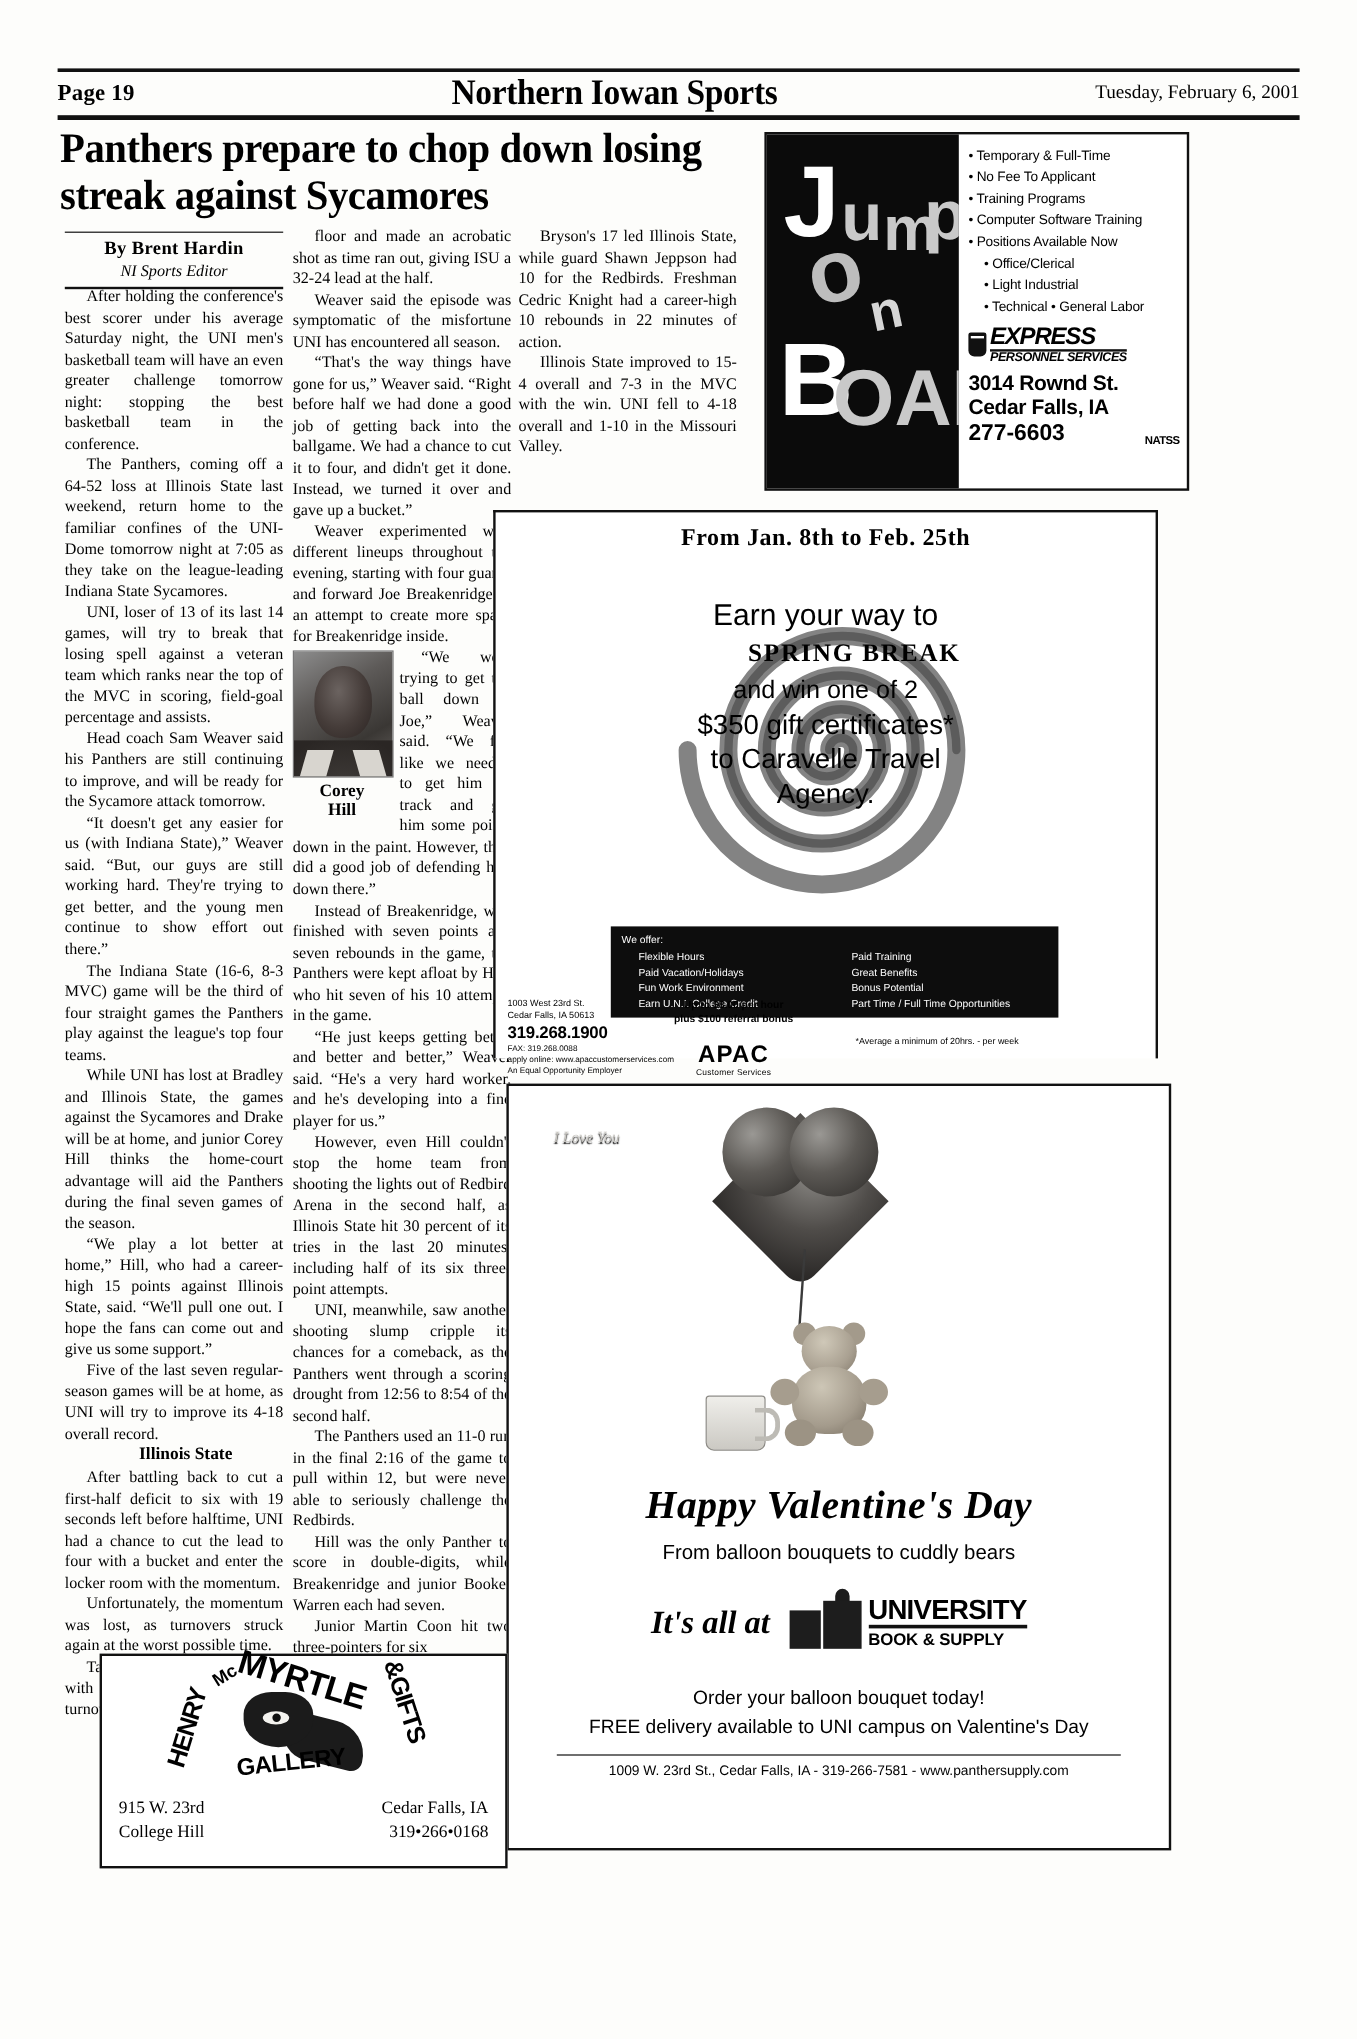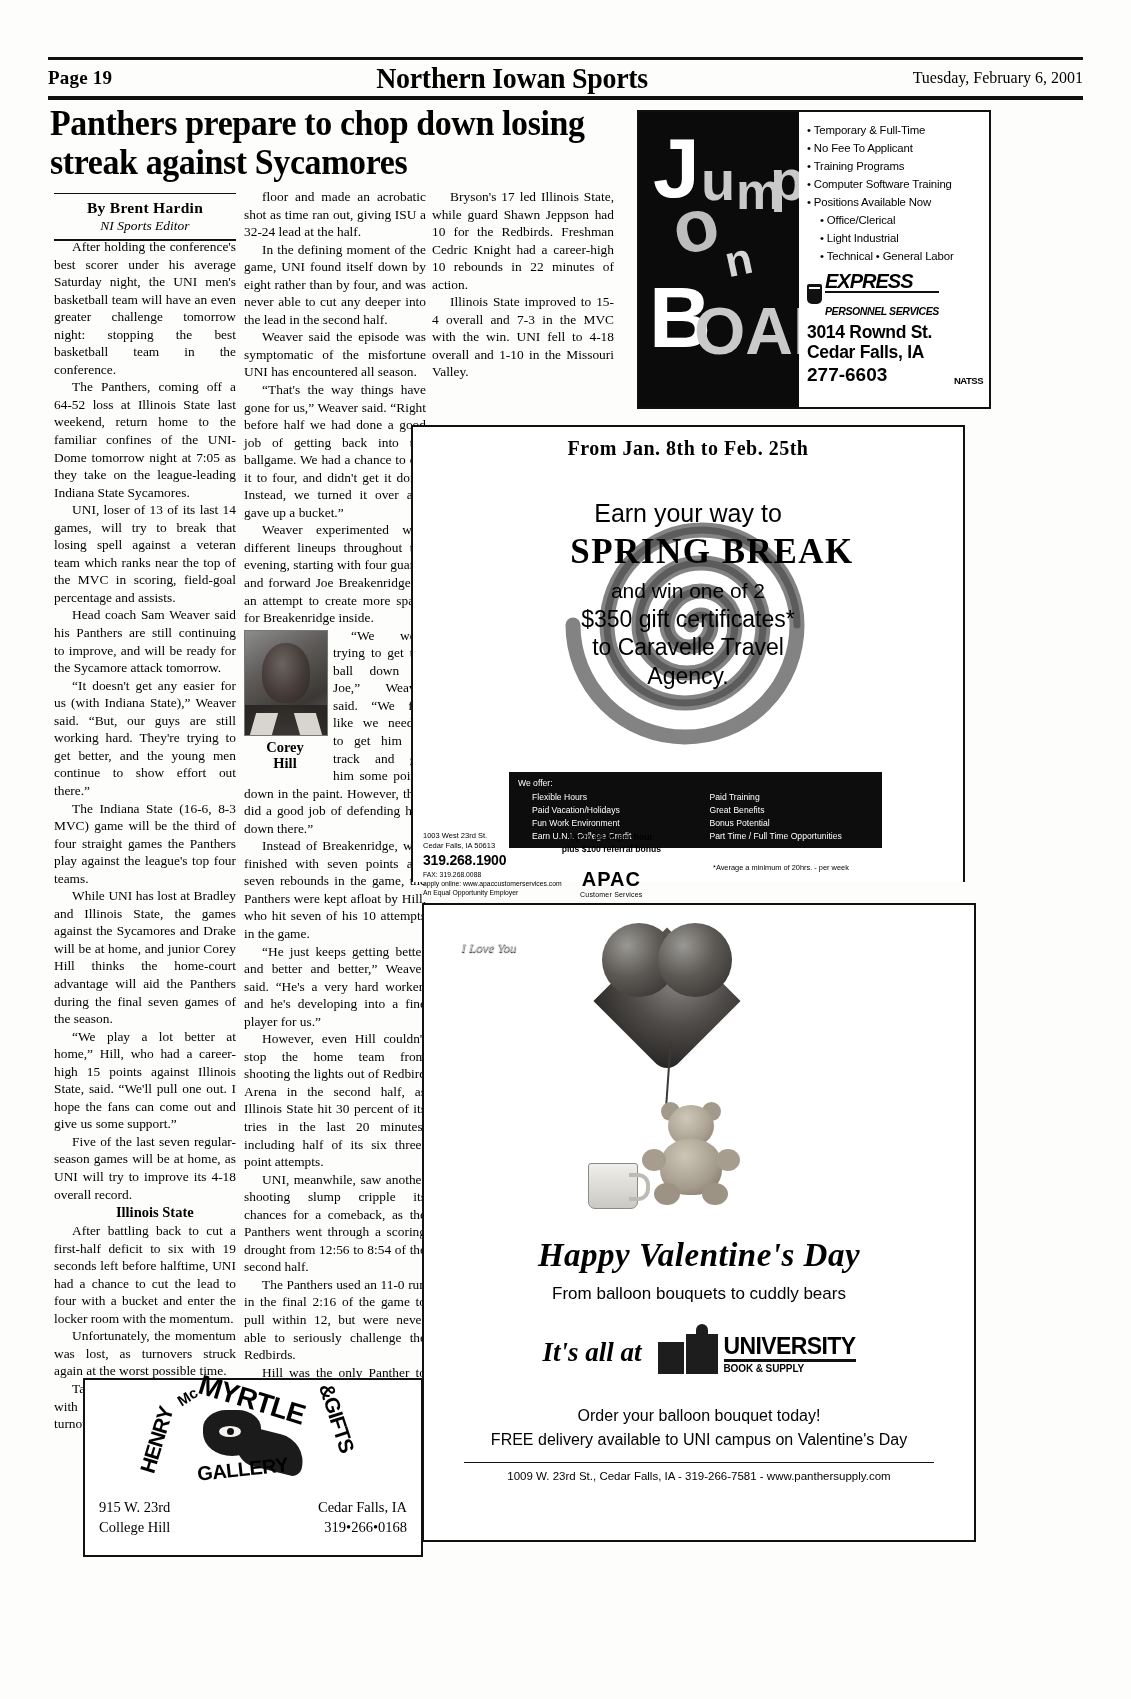--- a/index.html
+++ b/index.html
@@ -50,32 +50,32 @@
   .jump-l{position:absolute;font-weight:bold;font-family:"Liberation Sans",sans-serif;color:#fff;line-height:.82;}
   .exp-right{flex:1;padding:9px 6px 4px 8px;display:flex;flex-direction:column;}
   .exp-bullets{font-family:"Liberation Sans",sans-serif;font-size:11.4px;line-height:1.58;letter-spacing:-0.15px;}
   .exp-bullets div{white-space:nowrap;}
   .exp-bullets .sub{padding-left:13px;}
   .exp-logo{display:flex;align-items:center;margin-top:6px;}
   .exp-logo .cup{width:15px;height:20px;background:#111;border-radius:2px 2px 5px 5px;margin-right:3px;position:relative;}
   .exp-logo .cup:after{content:"";position:absolute;left:2px;top:3px;width:11px;height:2px;background:#fff;}
   .exp-logo-txt{line-height:1;}
   .exp-name{font-family:"Liberation Sans",sans-serif;font-weight:bold;font-style:italic;font-size:20px;letter-spacing:-1px;}
-  .exp-sub{font-family:"Liberation Sans",sans-serif;font-weight:bold;font-style:italic;font-size:10.5px;letter-spacing:-0.4px;border-top:2px solid #111;padding-top:13px;}
+  .exp-sub{font-family:"Liberation Sans",sans-serif;font-weight:bold;font-style:italic;font-size:10.5px;letter-spacing:-0.4px;border-top:2px solid #111;padding-top:0;}
   .exp-addr{font-family:"Liberation Sans",sans-serif;font-weight:bold;font-size:17.5px;line-height:1.16;margin-top:5px;letter-spacing:-0.3px;}
   .exp-phone{font-family:"Liberation Sans",sans-serif;font-weight:bold;font-size:19px;margin-top:2px;display:flex;align-items:flex-end;justify-content:space-between;}
   .exp-natss{font-size:9.5px;letter-spacing:-0.5px;font-style:normal;}
 
   
   #ad-apac{left:411px;top:425px;width:550px;height:455px;border-left:2px solid #111;border-right:2px solid #111;border-top:2px solid #111;border-bottom:0;}
   .apac-head{text-align:center;font-family:"Liberation Serif",serif;font-weight:bold;font-size:20px;letter-spacing:.5px;margin-top:10px;}
   .spiral{position:absolute;left:123px;top:48px;width:330px;height:300px;}
   .apac-copy{position:absolute;left:0;top:72px;width:100%;text-align:center;font-family:"Liberation Sans",sans-serif;}
   .apac-copy .l1{font-size:25px;}
-  .apac-copy .l2{font-family:"Liberation Serif",serif;font-weight:bold;font-size:35px;letter-spacing:1.5px;margin-top:4px;padding-left:48px;}
+  .apac-copy .l2{font-family:"Liberation Serif",serif;font-weight:bold;font-size:21px;letter-spacing:1.5px;margin-top:4px;padding-left:48px;}
   .apac-copy .l3{font-size:21px;margin-top:7px;}
   .apac-copy .l4{font-size:23px;margin-top:3px;}
   .apac-copy .l5{font-size:23px;margin-top:1px;}
   .apac-copy .l6{font-size:23px;margin-top:2px;}
   .offer-box{position:absolute;left:96px;top:345px;width:355px;background:#0d0d0d;color:#fff;font-family:"Liberation Sans",sans-serif;font-size:8.6px;padding:5px 9px 6px;line-height:1.5;}
   .offer-box .hdr{margin-bottom:1px;}
   .offer-grid{display:flex;}
   .offer-grid ul{margin:0;padding:0 0 0 14px;list-style:none;flex:1;}
   .apac-foot{position:absolute;left:10px;top:404px;width:530px;display:flex;align-items:flex-start;}
   .apac-addr{font-family:"Liberation Sans",sans-serif;font-size:7.5px;line-height:1.34;}
@@ -112,21 +112,21 @@
   .val-sub{text-align:center;font-family:"Liberation Sans",sans-serif;font-size:17px;margin-top:10px;}
   .val-row{display:flex;align-items:center;justify-content:center;margin-top:26px;gap:14px;}
   .val-its{font-family:"Liberation Serif",serif;font-style:italic;font-size:27px;font-weight:bold;}
   .ubs{display:flex;align-items:flex-end;}
   .ubs-bldg{width:64px;height:44px;position:relative;margin-right:4px;}
   .ubs-bldg .roofl{position:absolute;left:2px;top:12px;width:26px;height:32px;background:#1d1d1d;}
   .ubs-bldg .roofr{position:absolute;left:30px;top:4px;width:32px;height:40px;background:#1d1d1d;}
   .ubs-bldg .dome{position:absolute;left:40px;top:-6px;width:12px;height:12px;background:#1d1d1d;border-radius:50% 50% 0 0;}
   .ubs-txt{border-top:0;}
   .ubs-name{font-family:"Liberation Sans",sans-serif;font-weight:bold;font-size:23px;letter-spacing:-0.6px;line-height:1;}
-  .ubs-sub{font-family:"Liberation Sans",sans-serif;font-weight:bold;font-size:10px;letter-spacing:-0.1px;border-top:3px solid #111;padding-top:1px;margin-top:1px;}
+  .ubs-sub{font-family:"Liberation Sans",sans-serif;font-weight:bold;font-size:14px;letter-spacing:-0.1px;border-top:3px solid #111;padding-top:1px;margin-top:1px;}
   .val-order{text-align:center;font-family:"Liberation Sans",sans-serif;font-size:16px;margin-top:30px;line-height:1.5;}
   .val-rule{width:470px;height:1px;background:#111;margin:10px auto 0;}
   .val-addr{text-align:center;font-family:"Liberation Sans",sans-serif;font-size:11.5px;margin-top:7px;}
 
   
   #ad-myrtle{left:83px;top:1378px;width:336px;height:175px;border:2px solid #111;}
   .myrtle-art{position:relative;height:118px;}
   .m-word{position:absolute;font-family:"Liberation Sans",sans-serif;font-weight:bold;}
   .m-henry{left:38px;top:48px;font-size:21px;letter-spacing:-1px;transform:rotate(-73deg);}
   .m-mc{left:92px;top:8px;font-size:15px;transform:rotate(-32deg);}
@@ -172,21 +172,20 @@
     <p>“We play a lot better at home,” Hill, who had a career-high 15 points against Illinois State, said. “We'll pull one out. I hope the fans can come out and give us some support.”</p>
     <p>Five of the last seven regular-season games will be at home, as UNI will try to improve its 4-18 overall record.</p>
     <p class="subhead">Illinois State</p>
     <p>After battling back to cut a first-half deficit to six with 19 seconds left before halftime, UNI had a chance to cut the lead to four with a bucket and enter the locker room with the momentum.</p>
     <p>Unfortunately, the momentum was lost, as turnovers struck again at the worst possible time.</p>
     <p>Tarise Bryson, who finished with 17 points, took the Panther turnover down the</p>
   </div>
 
   <div class="col" id="col2">
     <p>floor and made an acrobatic shot as time ran out, giving ISU a 32-24 lead at the half.</p>
-    <p>In the defining moment of the game, UNI found itself down by eight rather than by four, and was never able to cut any deeper into the lead in the second half.</p>
     <p>Weaver said the episode was symptomatic of the misfortune UNI has encountered all season.</p>
     <p>“That's the way things have gone for us,” Weaver said. “Right before half we had done a good job of getting back into the ballgame. We had a chance to cut it to four, and didn't get it done. Instead, we turned it over and gave up a bucket.”</p>
     <p>Weaver experimented with different lineups throughout the evening, starting with four guards and forward Joe Breakenridge in an attempt to create more space for Breakenridge inside.</p>
     <div class="photo-wrap">
       <div class="photo">
         <div class="shoulders"></div>
         <div class="jersey"></div>
         <div class="jersey2"></div>
         <div class="face"></div>
       </div>

